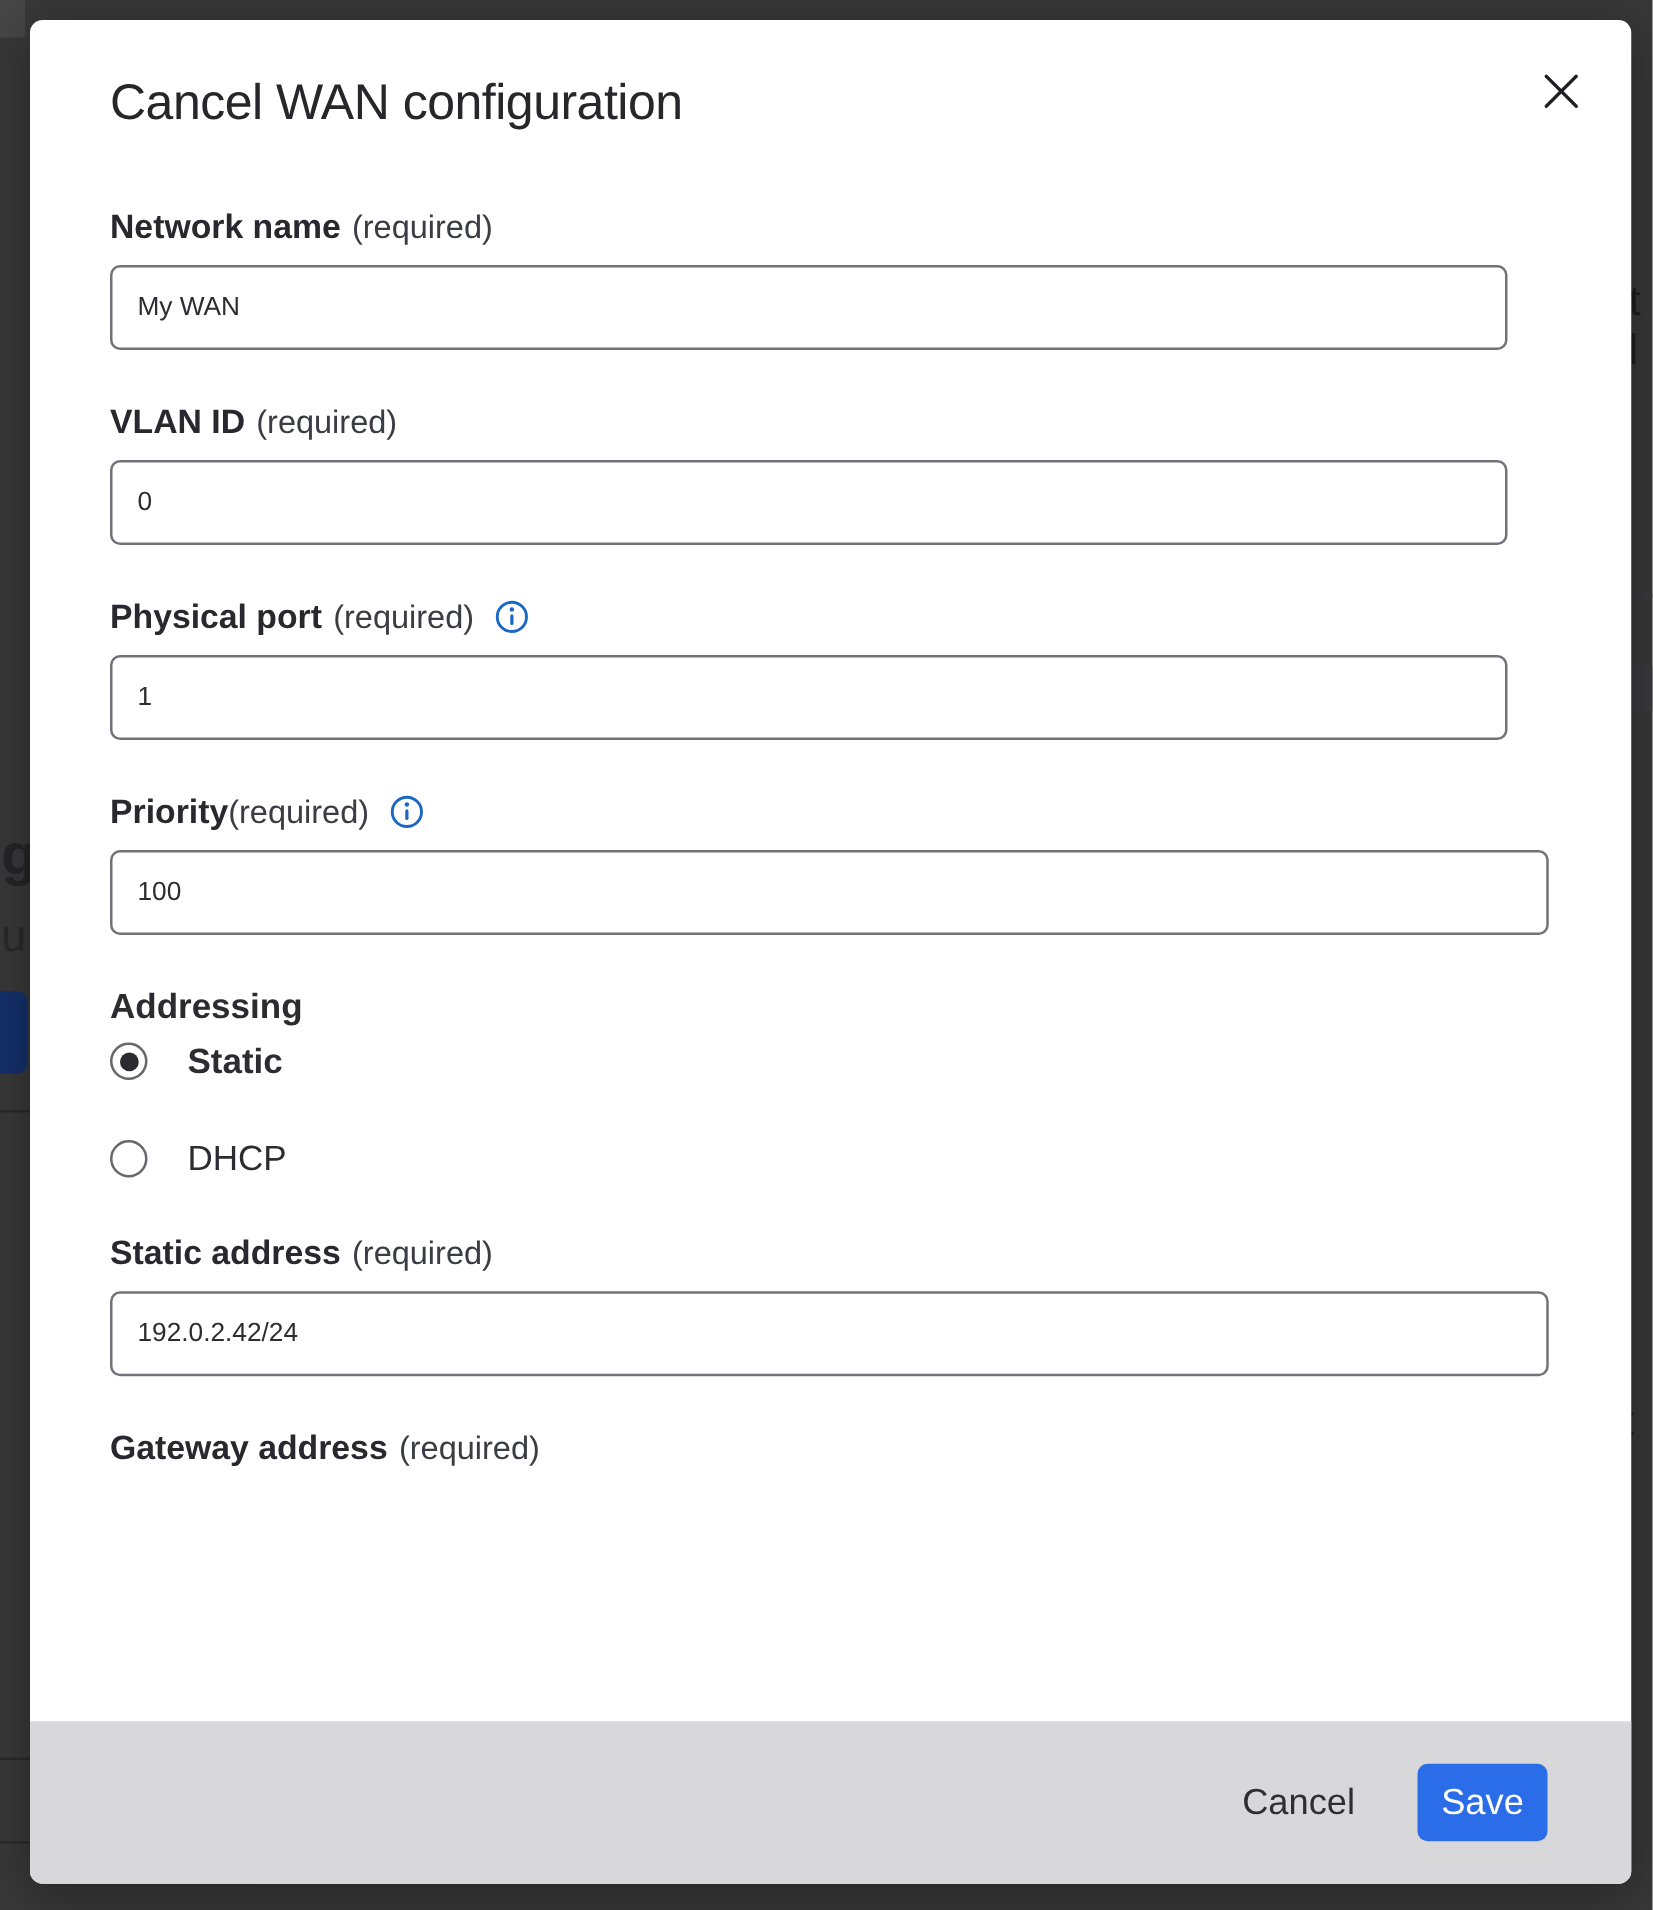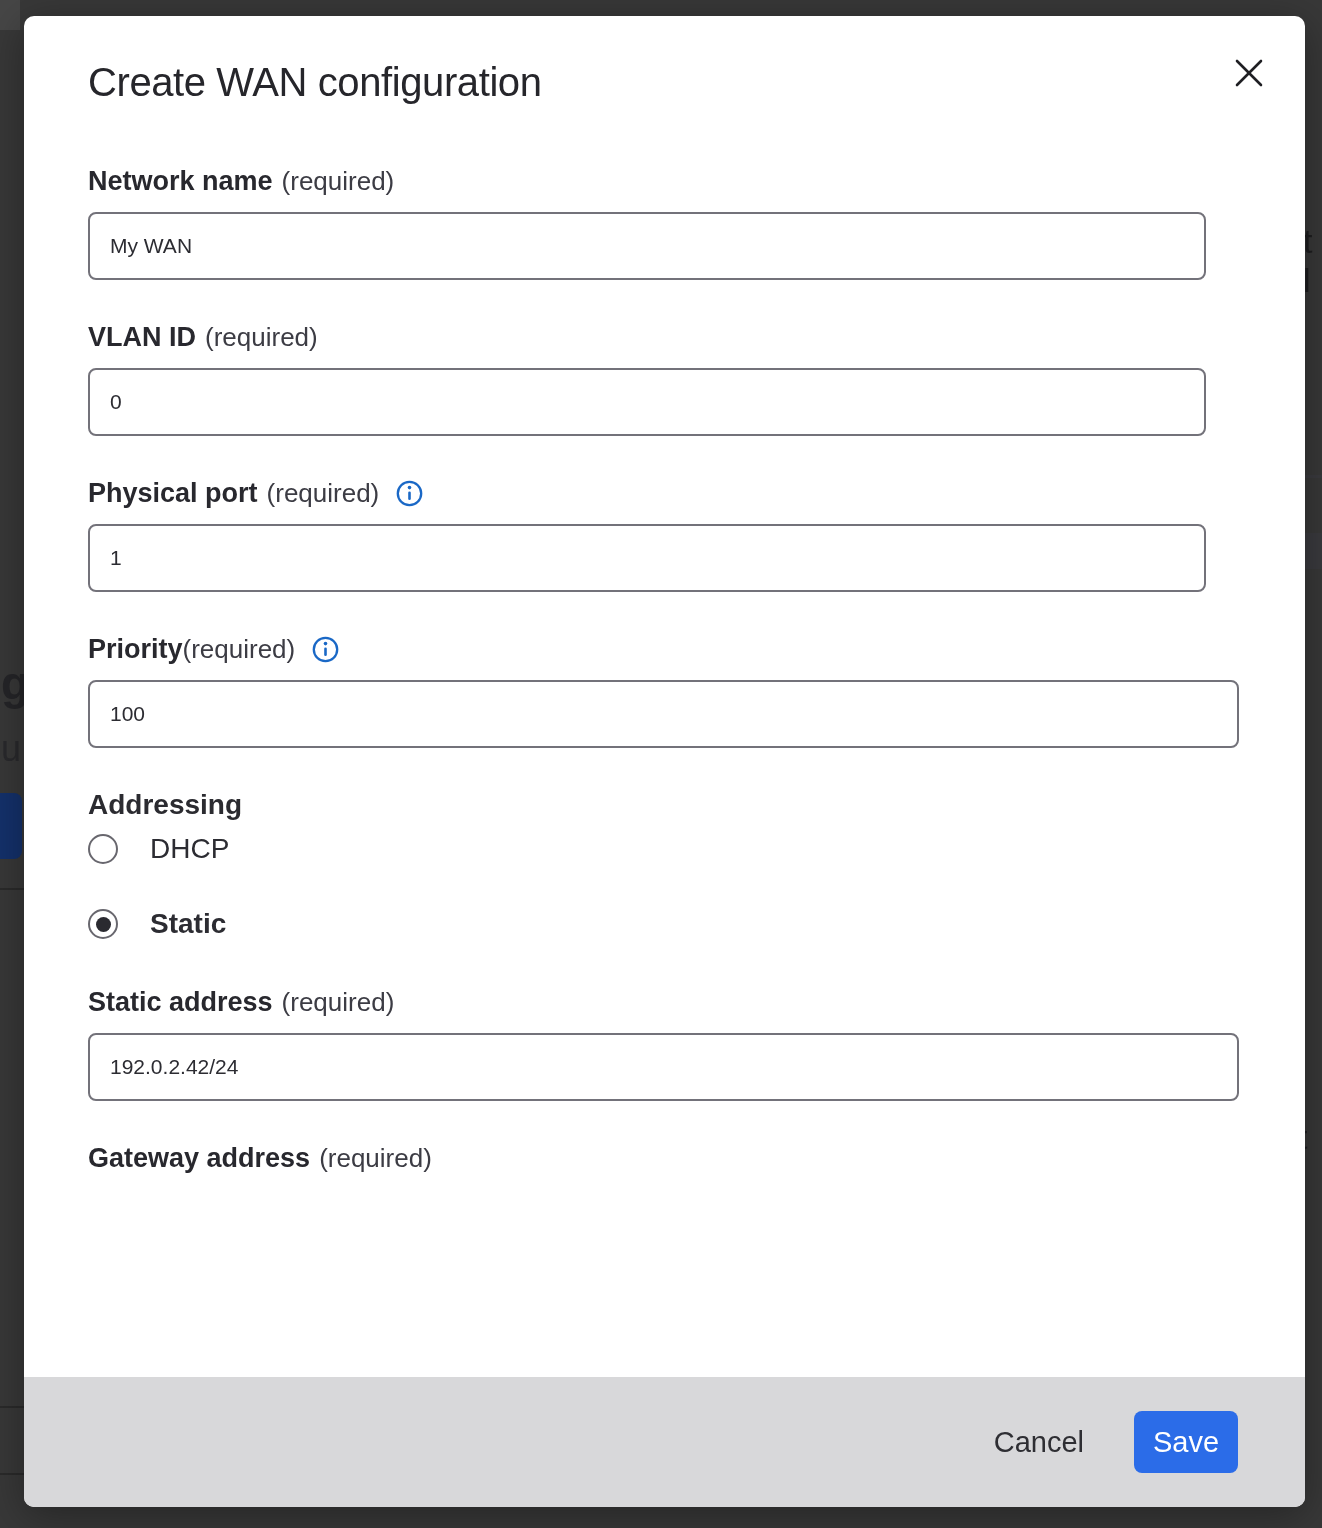--- a/index.html
+++ b/index.html
@@ -176,21 +176,21 @@
   <button class="close-btn">
     <span>
       <svg width="34" height="34" viewBox="0 0 34 34">
         <line x1="5" y1="5" x2="29" y2="29" stroke="#1f1f23" stroke-width="2.6" stroke-linecap="round"></line>
         <line x1="29" y1="5" x2="5" y2="29" stroke="#1f1f23" stroke-width="2.6" stroke-linecap="round"></line>
       </svg>
     </span>
   </button>
 
   <div class="modal-body">
-    <h1 class="modal-title">Create WAN configuration</h1>
+    <h1 class="modal-title">Cancel WAN configuration</h1>
 
     <div class="field">
       <div class="field-label">
         <span class="label-strong">Network name</span>
         <span class="label-required">(required)</span>
       </div>
       <input class="text-input" type="text" value="My WAN" style="">
     </div>
 
     <div class="field">
@@ -226,27 +226,27 @@
             <rect x="12.2" y="11.4" width="2.6" height="8.6" rx="1.3" fill="currentColor"></rect>
             <circle cx="13.5" cy="7.6" r="1.8" fill="currentColor"></circle>
           </svg>
         </span>
       </div>
       <input class="text-input wide" type="text" value="100" style="">
     </div>
 
     <div>
       <div class="addressing-heading">Addressing</div>
+      <div class="radio-row second">
+        <span class="radio-circle selected"></span>
+        <span class="radio-label bold">Static</span>
+      </div>
       <div class="radio-row first">
         <span class="radio-circle"></span>
         <span class="radio-label">DHCP</span>
-      </div>
-      <div class="radio-row second">
-        <span class="radio-circle selected"></span>
-        <span class="radio-label bold">Static</span>
       </div>
     </div>
 
     <div class="field">
       <div class="field-label">
         <span class="label-strong">Static address</span>
         <span class="label-required">(required)</span>
       </div>
       <input class="text-input wide" type="text" value="192.0.2.42/24" style="">
     </div>

